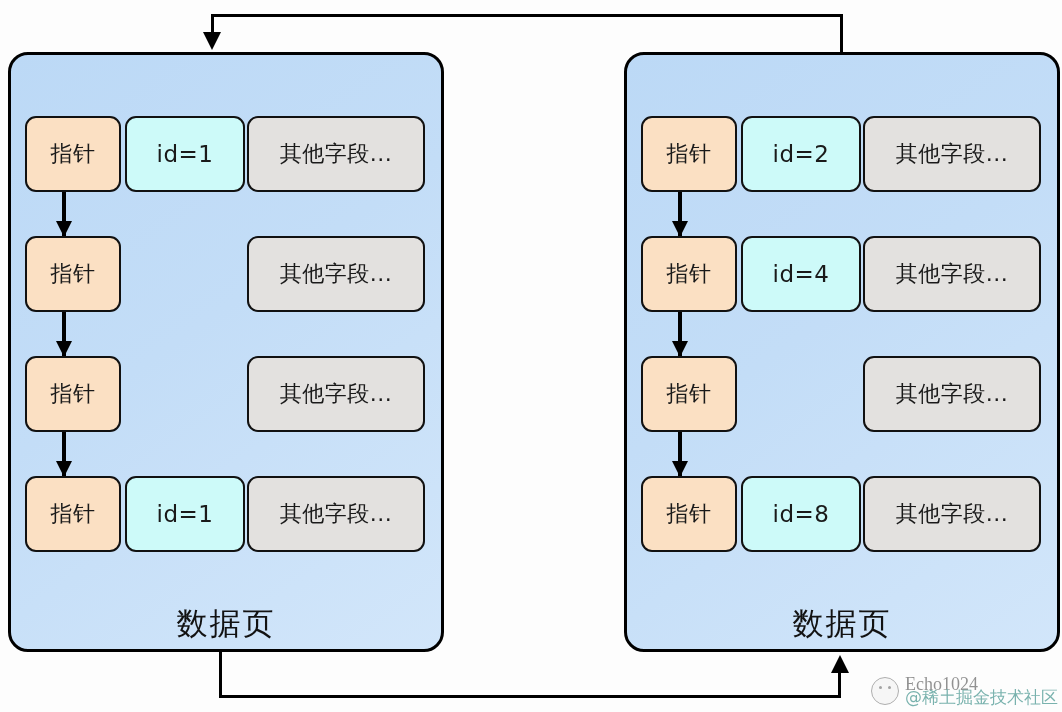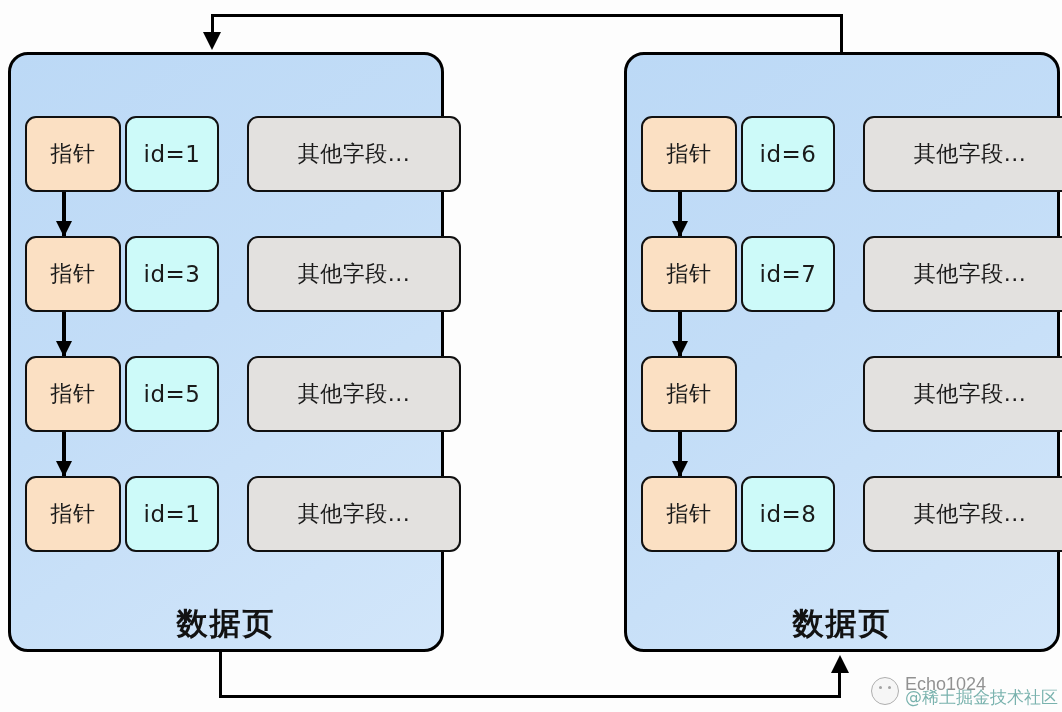--- a/index.html
+++ b/index.html
@@ -60,27 +60,27 @@
     color: #1a1a1a;
     letter-spacing: 0.5px;
   }
   .cell-pointer {
     left: 0;
     width: 96px;
     background: #fbe0c3;
   }
   .cell-id {
     left: 100px;
-    width: 94px;
+    width: 120px;
     background: #cdfaf9;
     font-size: 23px;
   }
   .cell-other {
     left: 222px;
-    width: 214px;
+    width: 178px;
     background: #e3e1df;
   }
 
   
   .link-arrow {
     position: absolute;
     left: 46px;
     width: 14px;
   }
   .link-arrow .shaft {
@@ -103,21 +103,21 @@
     margin-left: -1px;
   }
 
   
   .page-caption {
     position: absolute;
     left: 0;
     width: 100%;
     text-align: center;
     font-size: 31px;
-    font-weight: 700;
+    font-weight: 400;
     color: #121212;
     letter-spacing: 2px;
   }
 
   
   .conn-line {
     position: absolute;
     background: #000000;
   }
   .conn-head-down {
@@ -170,21 +170,21 @@
   #watermark .wm-avatar::before { left: 7px; }
   #watermark .wm-avatar::after  { right: 7px; }
   #watermark .wm-texts {
     display: flex;
     flex-direction: column;
     line-height: 1.0;
   }
   #watermark .wm-name {
     font-size: 18px;
     color: #3a3a3a;
-    font-family: Liberation Sans, sans-serif;
+    font-family: Liberation Serif, serif;
   }
   #watermark .wm-site {
     font-size: 17px;
     color: #0f766e;
     margin-top: -4px;
   }
 </style>
 </head>
 <body>
 
@@ -207,62 +207,60 @@
       <div class="cell cell-id">id=1</div>
       <div class="cell cell-other">其他字段...</div>
     </div>
     <div class="link-arrow" style="top:137px; height:44px;">
       <div class="shaft"></div>
         <div class="head"></div>
     </div>
 
     <div class="row" style="top:181px;">
       <div class="cell cell-pointer">指针</div>
-      <div class="cell cell-id">id=3</div>
       <div class="cell cell-other">其他字段...</div>
     </div>
     <div class="link-arrow" style="top:257px; height:44px;">
       <div class="shaft"></div>
         <div class="head"></div>
     </div>
 
     <div class="row" style="top:301px;">
       <div class="cell cell-pointer">指针</div>
-      <div class="cell cell-id">id=5</div>
       <div class="cell cell-other">其他字段...</div>
     </div>
     <div class="link-arrow" style="top:377px; height:44px;">
       <div class="shaft"></div>
         <div class="head"></div>
     </div>
 
     <div class="row" style="top:421px;">
       <div class="cell cell-pointer">指针</div>
       <div class="cell cell-id">id=1</div>
       <div class="cell cell-other">其他字段...</div>
     </div>
 
     <div class="page-caption" style="top:548px;">数据页</div>
   </div>
 
   <div class="page" id="page-right">
 
     <div class="row" style="top:61px;">
       <div class="cell cell-pointer">指针</div>
-      <div class="cell cell-id">id=6</div>
+      <div class="cell cell-id">id=2</div>
       <div class="cell cell-other">其他字段...</div>
     </div>
     <div class="link-arrow" style="top:137px; height:44px;">
       <div class="shaft"></div>
         <div class="head"></div>
     </div>
 
     <div class="row" style="top:181px;">
       <div class="cell cell-pointer">指针</div>
-      <div class="cell cell-id">id=7</div>
+      <div class="cell cell-id">id=4</div>
       <div class="cell cell-other">其他字段...</div>
     </div>
     <div class="link-arrow" style="top:257px; height:44px;">
       <div class="shaft"></div>
         <div class="head"></div>
     </div>
 
     <div class="row" style="top:301px;">
       <div class="cell cell-pointer">指针</div>
       <div class="cell cell-other">其他字段...</div>

